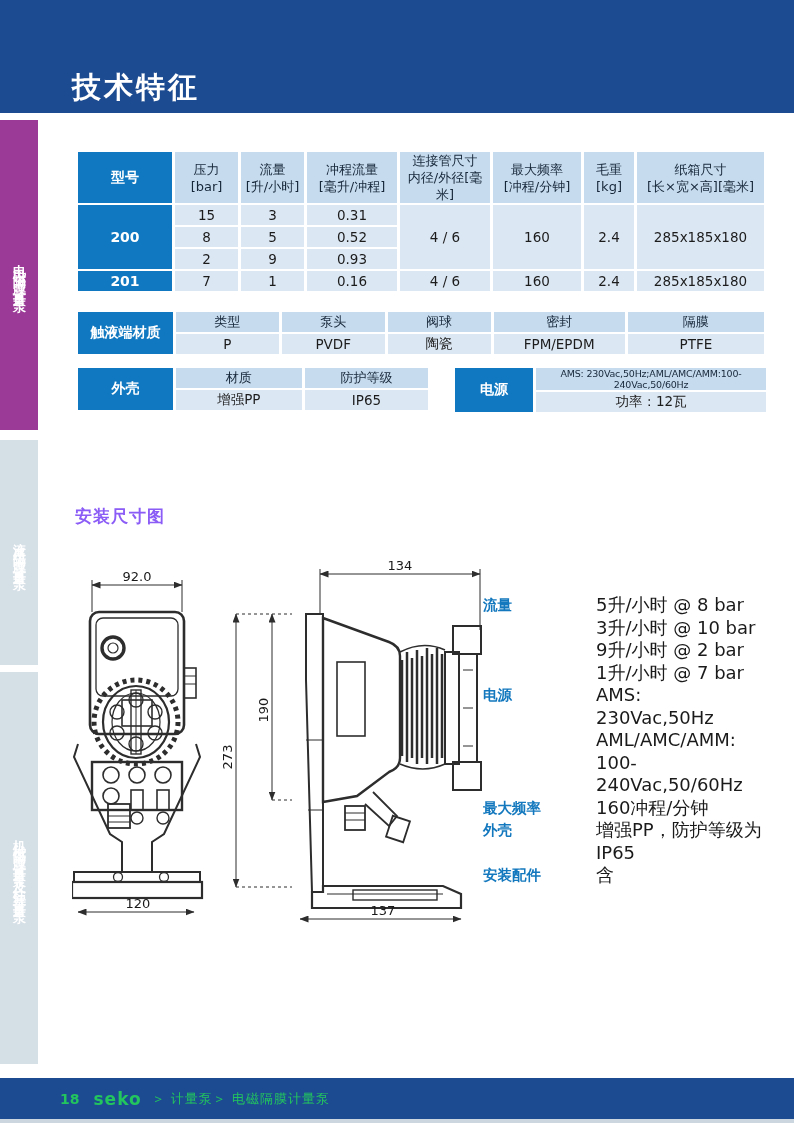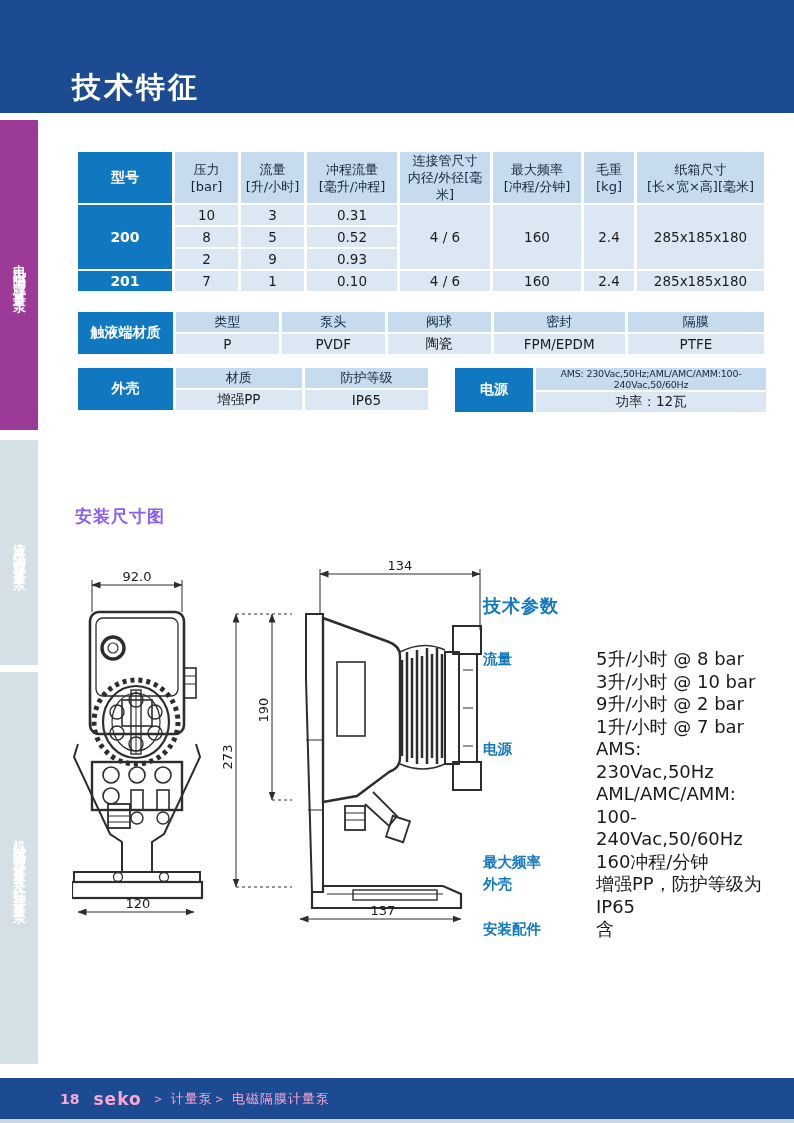--- a/index.html
+++ b/index.html
@@ -37,21 +37,21 @@
   .p-vals{font-size:18px;color:#1a1a1a;line-height:22.5px;}
 
   
   .drawing{position:absolute;}
   .tl{stroke:#2d2d2d;fill:none;}
   .dim{stroke:#2d2d2d;fill:none;stroke-width:1;}
   .dimtxt{font-size:13px;fill:#1a1a1a;font-family:"DejaVu Sans","Liberation Sans",sans-serif;}
 
   
   .footer-band{position:absolute;left:0;top:1078px;width:794px;height:41px;background:#1d4b91;
-               display:flex;align-items:center;box-sizing:border-box;padding-left:60px;color:#f9a8d4;}
+               display:flex;align-items:center;box-sizing:border-box;padding-left:60px;color:#22c55e;}
   .f-num{font-size:14px;font-weight:bold;}
   .f-brand{font-size:17px;font-weight:bold;letter-spacing:1px;margin:0 10px 0 14px;}
   .f-crumb{font-size:13px;letter-spacing:1px;text-align:center;}
   .footer-strip{position:absolute;left:0;top:1119px;width:794px;height:4px;background:#ccd6de;}
 </style>
 </head>
 <body>
 
 <div class="page">
 
@@ -109,21 +109,21 @@
             <div class="l">毛重</div>
             <div class="l">[kg]</div>
           </th>
       <th class="cell-h">
             <div class="l">纸箱尺寸</div>
             <div class="l">[长×宽×高][毫米]</div>
           </th>
     </tr>
     <tr class="row-d">
       <td class="cell-blue" rowspan="3">200</td>
-      <td class="cell-b">10</td>
+      <td class="cell-b">15</td>
       <td class="cell-b">3</td>
       <td class="cell-b">0.31</td>
       <td class="cell-b" rowspan="3">4 / 6</td>
       <td class="cell-b" rowspan="3">160</td>
       <td class="cell-b" rowspan="3">2.4</td>
       <td class="cell-b" rowspan="3">285x185x180</td>
     </tr>
     <tr class="row-d">
       <td class="cell-b">8</td>
       <td class="cell-b">5</td>
@@ -131,21 +131,21 @@
     </tr>
     <tr class="row-d">
       <td class="cell-b">2</td>
       <td class="cell-b">9</td>
       <td class="cell-b">0.93</td>
     </tr>
     <tr class="row-d">
       <td class="cell-blue">201</td>
       <td class="cell-b">7</td>
       <td class="cell-b">1</td>
-      <td class="cell-b">0.10</td>
+      <td class="cell-b">0.16</td>
       <td class="cell-b">4 / 6</td>
       <td class="cell-b">160</td>
       <td class="cell-b">2.4</td>
       <td class="cell-b">285x185x180</td>
     </tr>
   </tbody>
     </table>
 
   <table style="left:75px;top:310px;width:692px;">
     <colgroup>
@@ -327,21 +327,20 @@
 
     <path class="tl" d="M19,332 L19,348 L168,348 L168,334 L150,326 L30,326 L30,332 Z" stroke-width="2.2"></path>
     <line class="tl" x1="34" y1="334" x2="150" y2="334" stroke-width="1.2"></line>
     <rect class="tl" x="60" y="330" width="84" height="10" stroke-width="1.4"></rect>
 
     <line class="dim" x1="7" y1="359" x2="168" y2="359" marker-start="url(#arr)" marker-end="url(#arr)"></line>
     <text class="dimtxt" x="90" y="355" text-anchor="middle">137</text>
   </svg>
 
   <div class="params">
-    <div class="p-title">技术参数</div>
     <div class="p-row">
       <div class="p-label">流量</div>
       <div class="p-vals">
         <div>5升/小时 @ 8 bar</div>
         <div>3升/小时 @ 10 bar</div>
         <div>9升/小时 @ 2 bar</div>
         <div>1升/小时 @ 7 bar</div>
       </div>
     </div>
     <div class="p-row">

